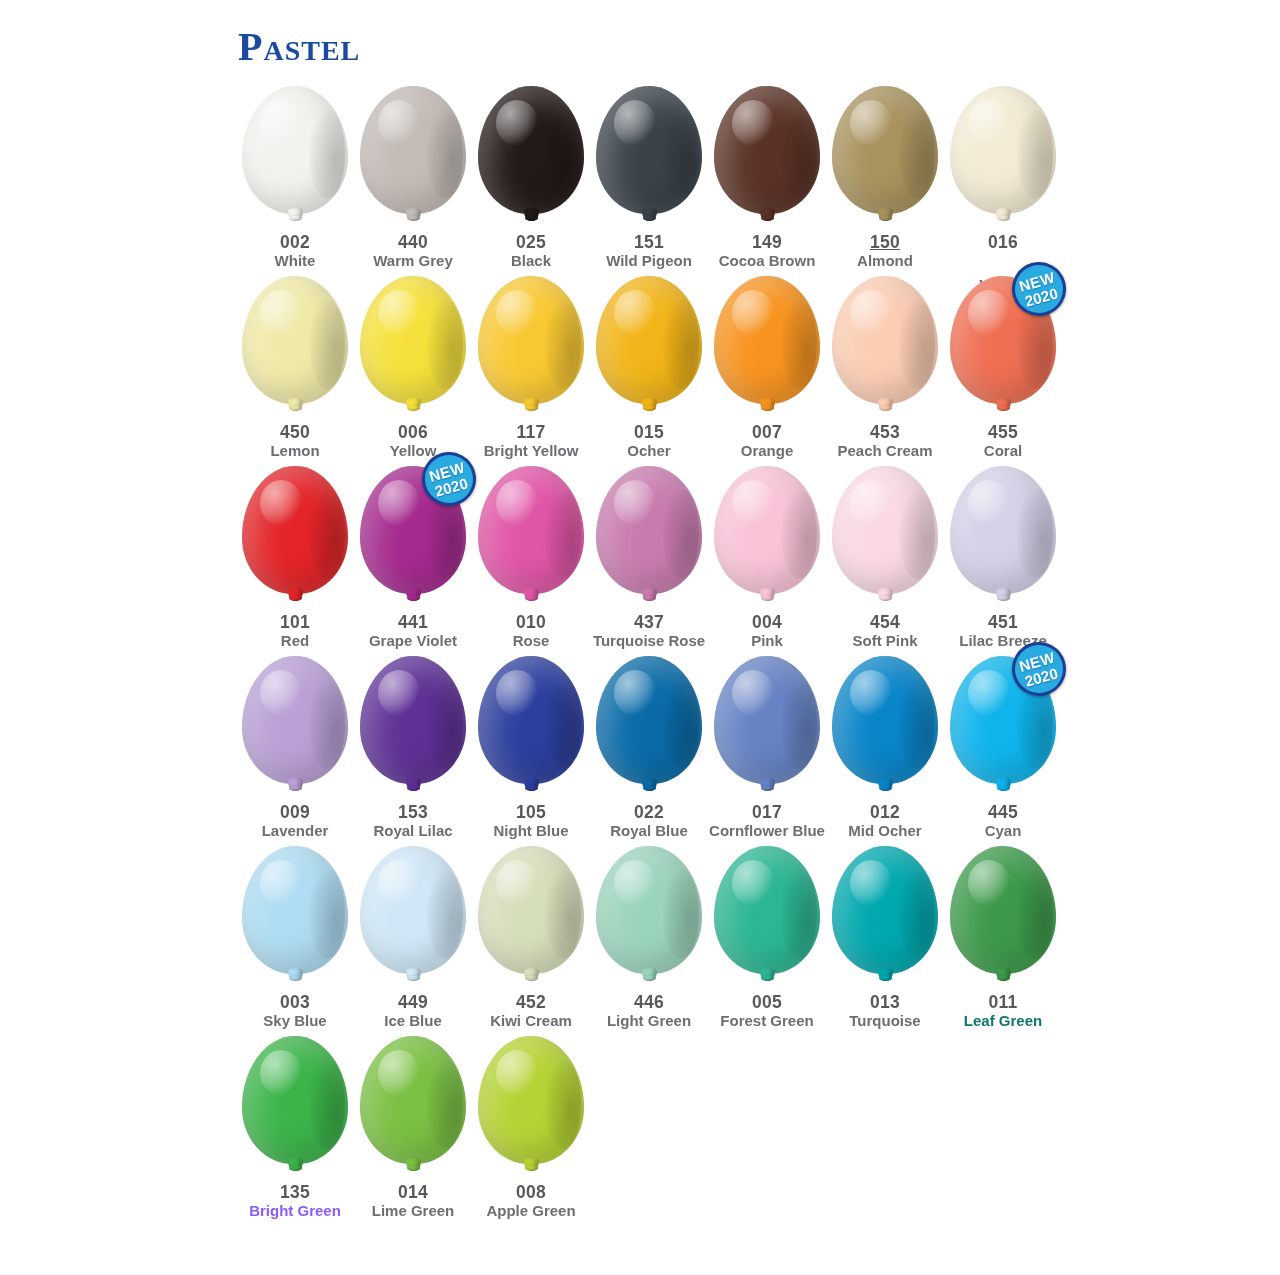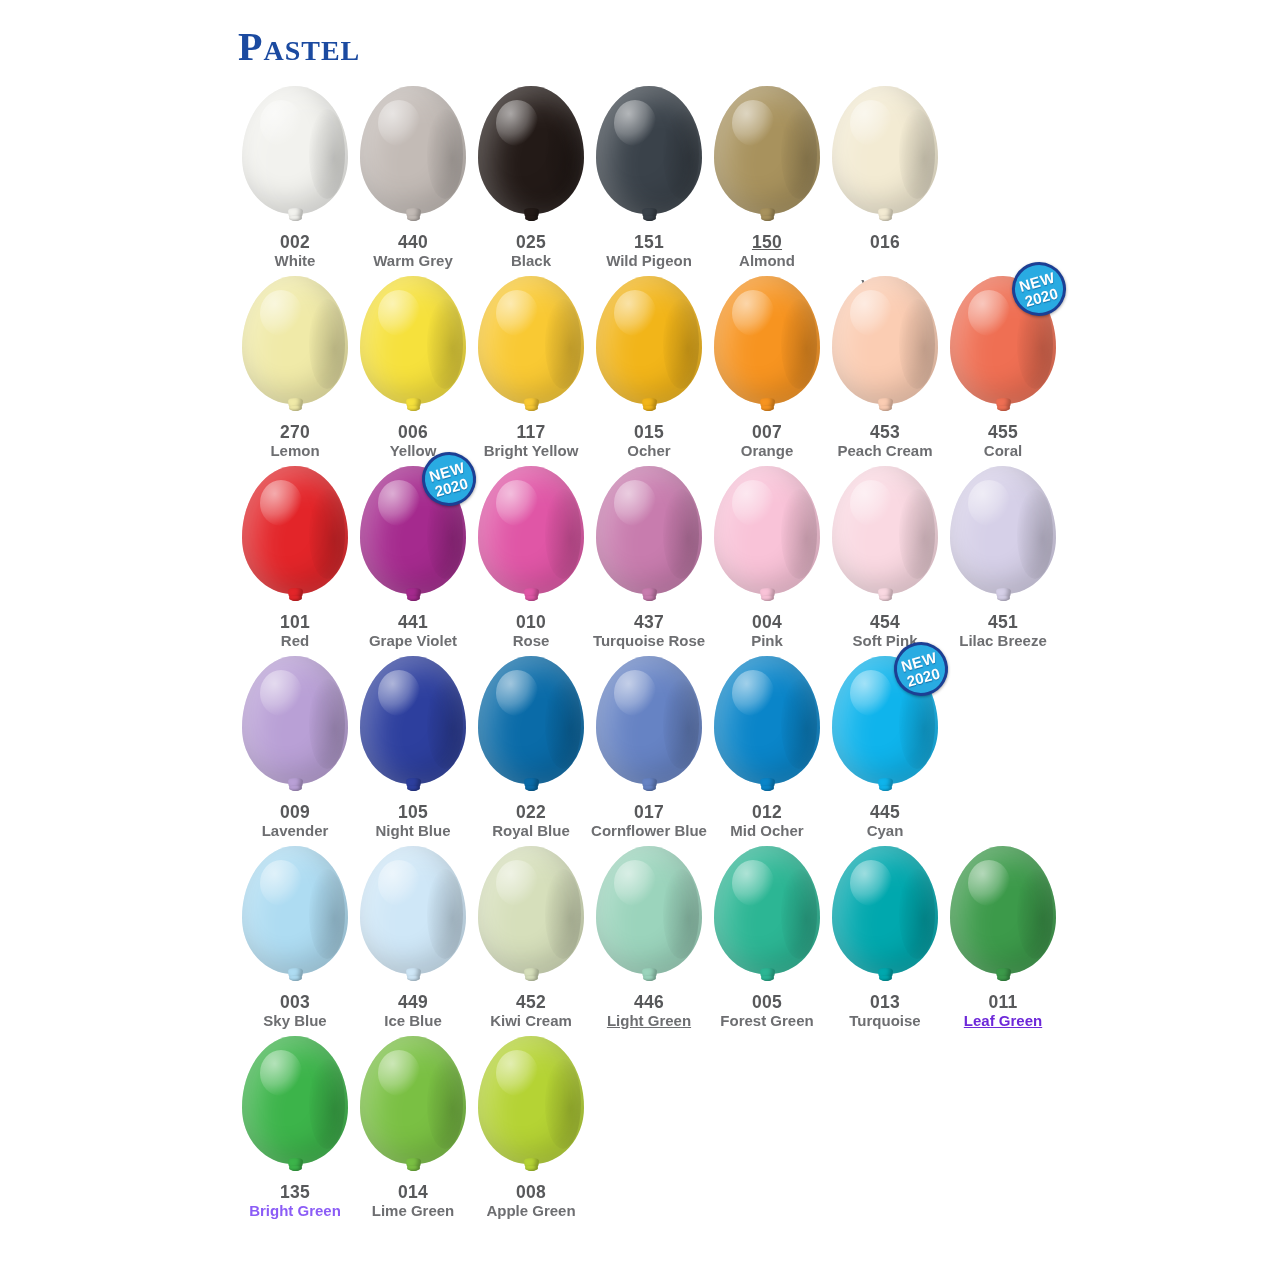--- a/index.html
+++ b/index.html
@@ -192,37 +192,43 @@
           </div><div class="labels">
             <span class="code" style="color: rgb(88, 89, 91);">025</span>
             <span class="cname" style="color: rgb(109, 110, 113);">Black</span>
           </div></div><div class="cell"><div class="balloon-wrap">
             <div class="balloon" style="background: rgb(58, 66, 74);"></div>
             <div class="knot" style="background: rgb(58, 66, 74);"></div>
           </div><div class="labels">
             <span class="code" style="color: rgb(88, 89, 91);">151</span>
             <span class="cname" style="color: rgb(109, 110, 113);">Wild Pigeon</span>
           </div></div><div class="cell"><div class="balloon-wrap">
+            <div class="balloon" style="background: rgb(91, 50, 38);"></div>
+            <div class="knot" style="background: rgb(91, 50, 38);"></div>
+          </div><div class="labels">
+            <span class="code" style="color: rgb(88, 89, 91);">149</span>
+            <span class="cname" style="color: rgb(109, 110, 113);">Cocoa Brown</span>
+          </div></div><div class="cell"><div class="balloon-wrap">
             <div class="balloon" style="background: rgb(168, 146, 93);"></div>
             <div class="knot" style="background: rgb(168, 146, 93);"></div>
           </div><div class="labels">
             <span class="code" style="color: rgb(88, 89, 91); text-decoration: underline;">150</span>
             <span class="cname" style="color: rgb(109, 110, 113);">Almond</span>
           </div></div><div class="cell"><div class="balloon-wrap">
             <div class="balloon" style="background: rgb(243, 235, 211);"></div>
             <div class="knot" style="background: rgb(243, 235, 211);"></div>
           </div><div class="labels">
             <span class="code" style="color: rgb(88, 89, 91);">016</span>
             <span class="cname" style="color: rgb(109, 110, 113); margin-top: 24px;">Vanilla</span>
           </div></div></div>
       <div class="row"><div class="cell"><div class="balloon-wrap">
             <div class="balloon" style="background: rgb(240, 234, 168);"></div>
             <div class="knot" style="background: rgb(240, 234, 168);"></div>
           </div><div class="labels">
-            <span class="code" style="color: rgb(88, 89, 91);">270</span>
+            <span class="code" style="color: rgb(88, 89, 91);">450</span>
             <span class="cname" style="color: rgb(109, 110, 113);">Lemon</span>
           </div></div><div class="cell"><div class="balloon-wrap">
             <div class="balloon" style="background: rgb(246, 225, 60);"></div>
             <div class="knot" style="background: rgb(246, 225, 60);"></div>
           </div><div class="labels">
             <span class="code" style="color: rgb(88, 89, 91);">006</span>
             <span class="cname" style="color: rgb(109, 110, 113);">Yellow</span>
           </div></div><div class="cell"><div class="balloon-wrap">
             <div class="balloon" style="background: rgb(249, 201, 51);"></div>
             <div class="knot" style="background: rgb(249, 201, 51);"></div>
@@ -305,20 +311,26 @@
             <span class="code" style="color: rgb(88, 89, 91);">451</span>
             <span class="cname" style="color: rgb(109, 110, 113);">Lilac Breeze</span>
           </div></div></div>
       <div class="row"><div class="cell"><div class="balloon-wrap">
             <div class="balloon" style="background: rgb(185, 160, 214);"></div>
             <div class="knot" style="background: rgb(185, 160, 214);"></div>
           </div><div class="labels">
             <span class="code" style="color: rgb(88, 89, 91);">009</span>
             <span class="cname" style="color: rgb(109, 110, 113);">Lavender</span>
           </div></div><div class="cell"><div class="balloon-wrap">
+            <div class="balloon" style="background: rgb(94, 49, 150);"></div>
+            <div class="knot" style="background: rgb(94, 49, 150);"></div>
+          </div><div class="labels">
+            <span class="code" style="color: rgb(88, 89, 91);">153</span>
+            <span class="cname" style="color: rgb(109, 110, 113);">Royal Lilac</span>
+          </div></div><div class="cell"><div class="balloon-wrap">
             <div class="balloon" style="background: rgb(45, 63, 158);"></div>
             <div class="knot" style="background: rgb(45, 63, 158);"></div>
           </div><div class="labels">
             <span class="code" style="color: rgb(88, 89, 91);">105</span>
             <span class="cname" style="color: rgb(109, 110, 113);">Night Blue</span>
           </div></div><div class="cell"><div class="balloon-wrap">
             <div class="balloon" style="background: rgb(10, 107, 168);"></div>
             <div class="knot" style="background: rgb(10, 107, 168);"></div>
           </div><div class="labels">
             <span class="code" style="color: rgb(88, 89, 91);">022</span>
@@ -362,39 +374,39 @@
             <div class="balloon" style="background: rgb(214, 223, 187);"></div>
             <div class="knot" style="background: rgb(214, 223, 187);"></div>
           </div><div class="labels">
             <span class="code" style="color: rgb(88, 89, 91);">452</span>
             <span class="cname" style="color: rgb(109, 110, 113);">Kiwi Cream</span>
           </div></div><div class="cell"><div class="balloon-wrap">
             <div class="balloon" style="background: rgb(155, 212, 188);"></div>
             <div class="knot" style="background: rgb(155, 212, 188);"></div>
           </div><div class="labels">
             <span class="code" style="color: rgb(88, 89, 91);">446</span>
-            <span class="cname" style="color: rgb(109, 110, 113); text-decoration: underline;">Light Green</span>
+            <span class="cname" style="color: rgb(109, 110, 113);">Light Green</span>
           </div></div><div class="cell"><div class="balloon-wrap">
             <div class="balloon" style="background: rgb(44, 182, 148);"></div>
             <div class="knot" style="background: rgb(44, 182, 148);"></div>
           </div><div class="labels">
             <span class="code" style="color: rgb(88, 89, 91);">005</span>
             <span class="cname" style="color: rgb(109, 110, 113);">Forest Green</span>
           </div></div><div class="cell"><div class="balloon-wrap">
             <div class="balloon" style="background: rgb(0, 168, 174);"></div>
             <div class="knot" style="background: rgb(0, 168, 174);"></div>
           </div><div class="labels">
             <span class="code" style="color: rgb(88, 89, 91);">013</span>
             <span class="cname" style="color: rgb(109, 110, 113);">Turquoise</span>
           </div></div><div class="cell"><div class="balloon-wrap">
             <div class="balloon" style="background: rgb(60, 154, 74);"></div>
             <div class="knot" style="background: rgb(60, 154, 74);"></div>
           </div><div class="labels">
             <span class="code" style="color: rgb(88, 89, 91);">011</span>
-            <span class="cname" style="color: #6d28d9; text-decoration: underline;">Leaf Green</span>
+            <span class="cname" style="color: #0f766e;">Leaf Green</span>
           </div></div></div>
       <div class="row"><div class="cell"><div class="balloon-wrap">
             <div class="balloon" style="background: rgb(60, 180, 74);"></div>
             <div class="knot" style="background: rgb(60, 180, 74);"></div>
           </div><div class="labels">
             <span class="code" style="color: rgb(88, 89, 91);">135</span>
             <span class="cname" style="color: #8b5cf6;">Bright Green</span>
           </div></div><div class="cell"><div class="balloon-wrap">
             <div class="balloon" style="background: rgb(122, 192, 67);"></div>
             <div class="knot" style="background: rgb(122, 192, 67);"></div>

